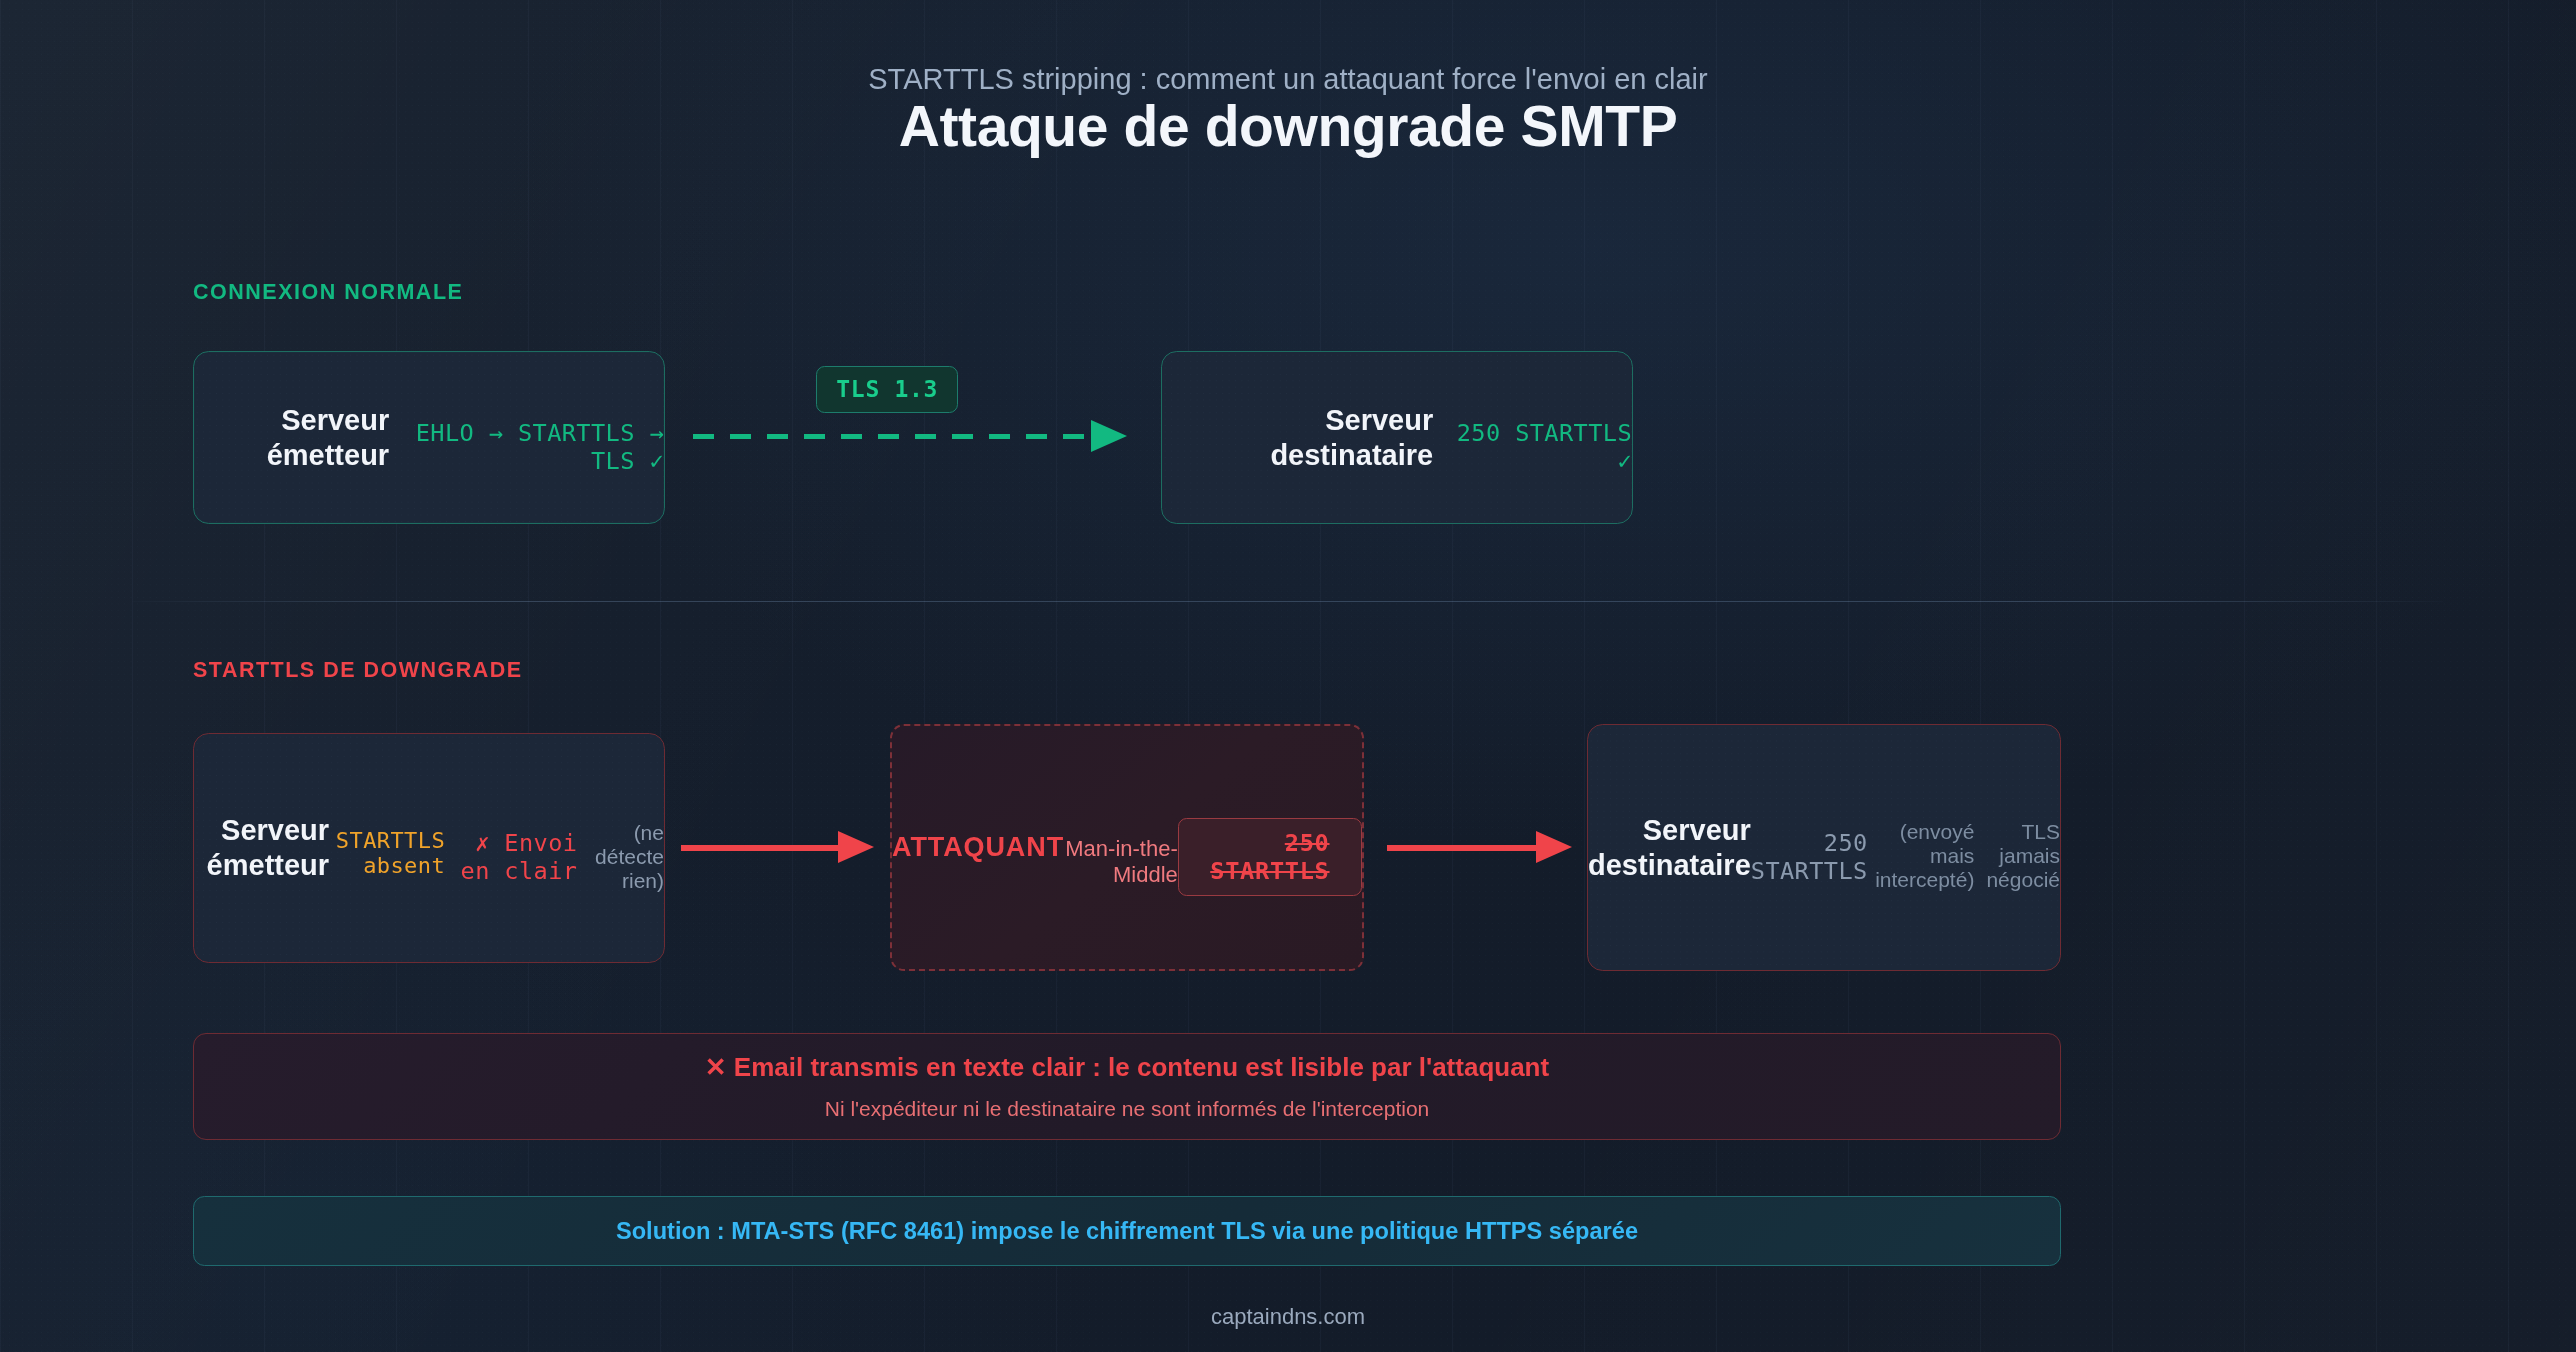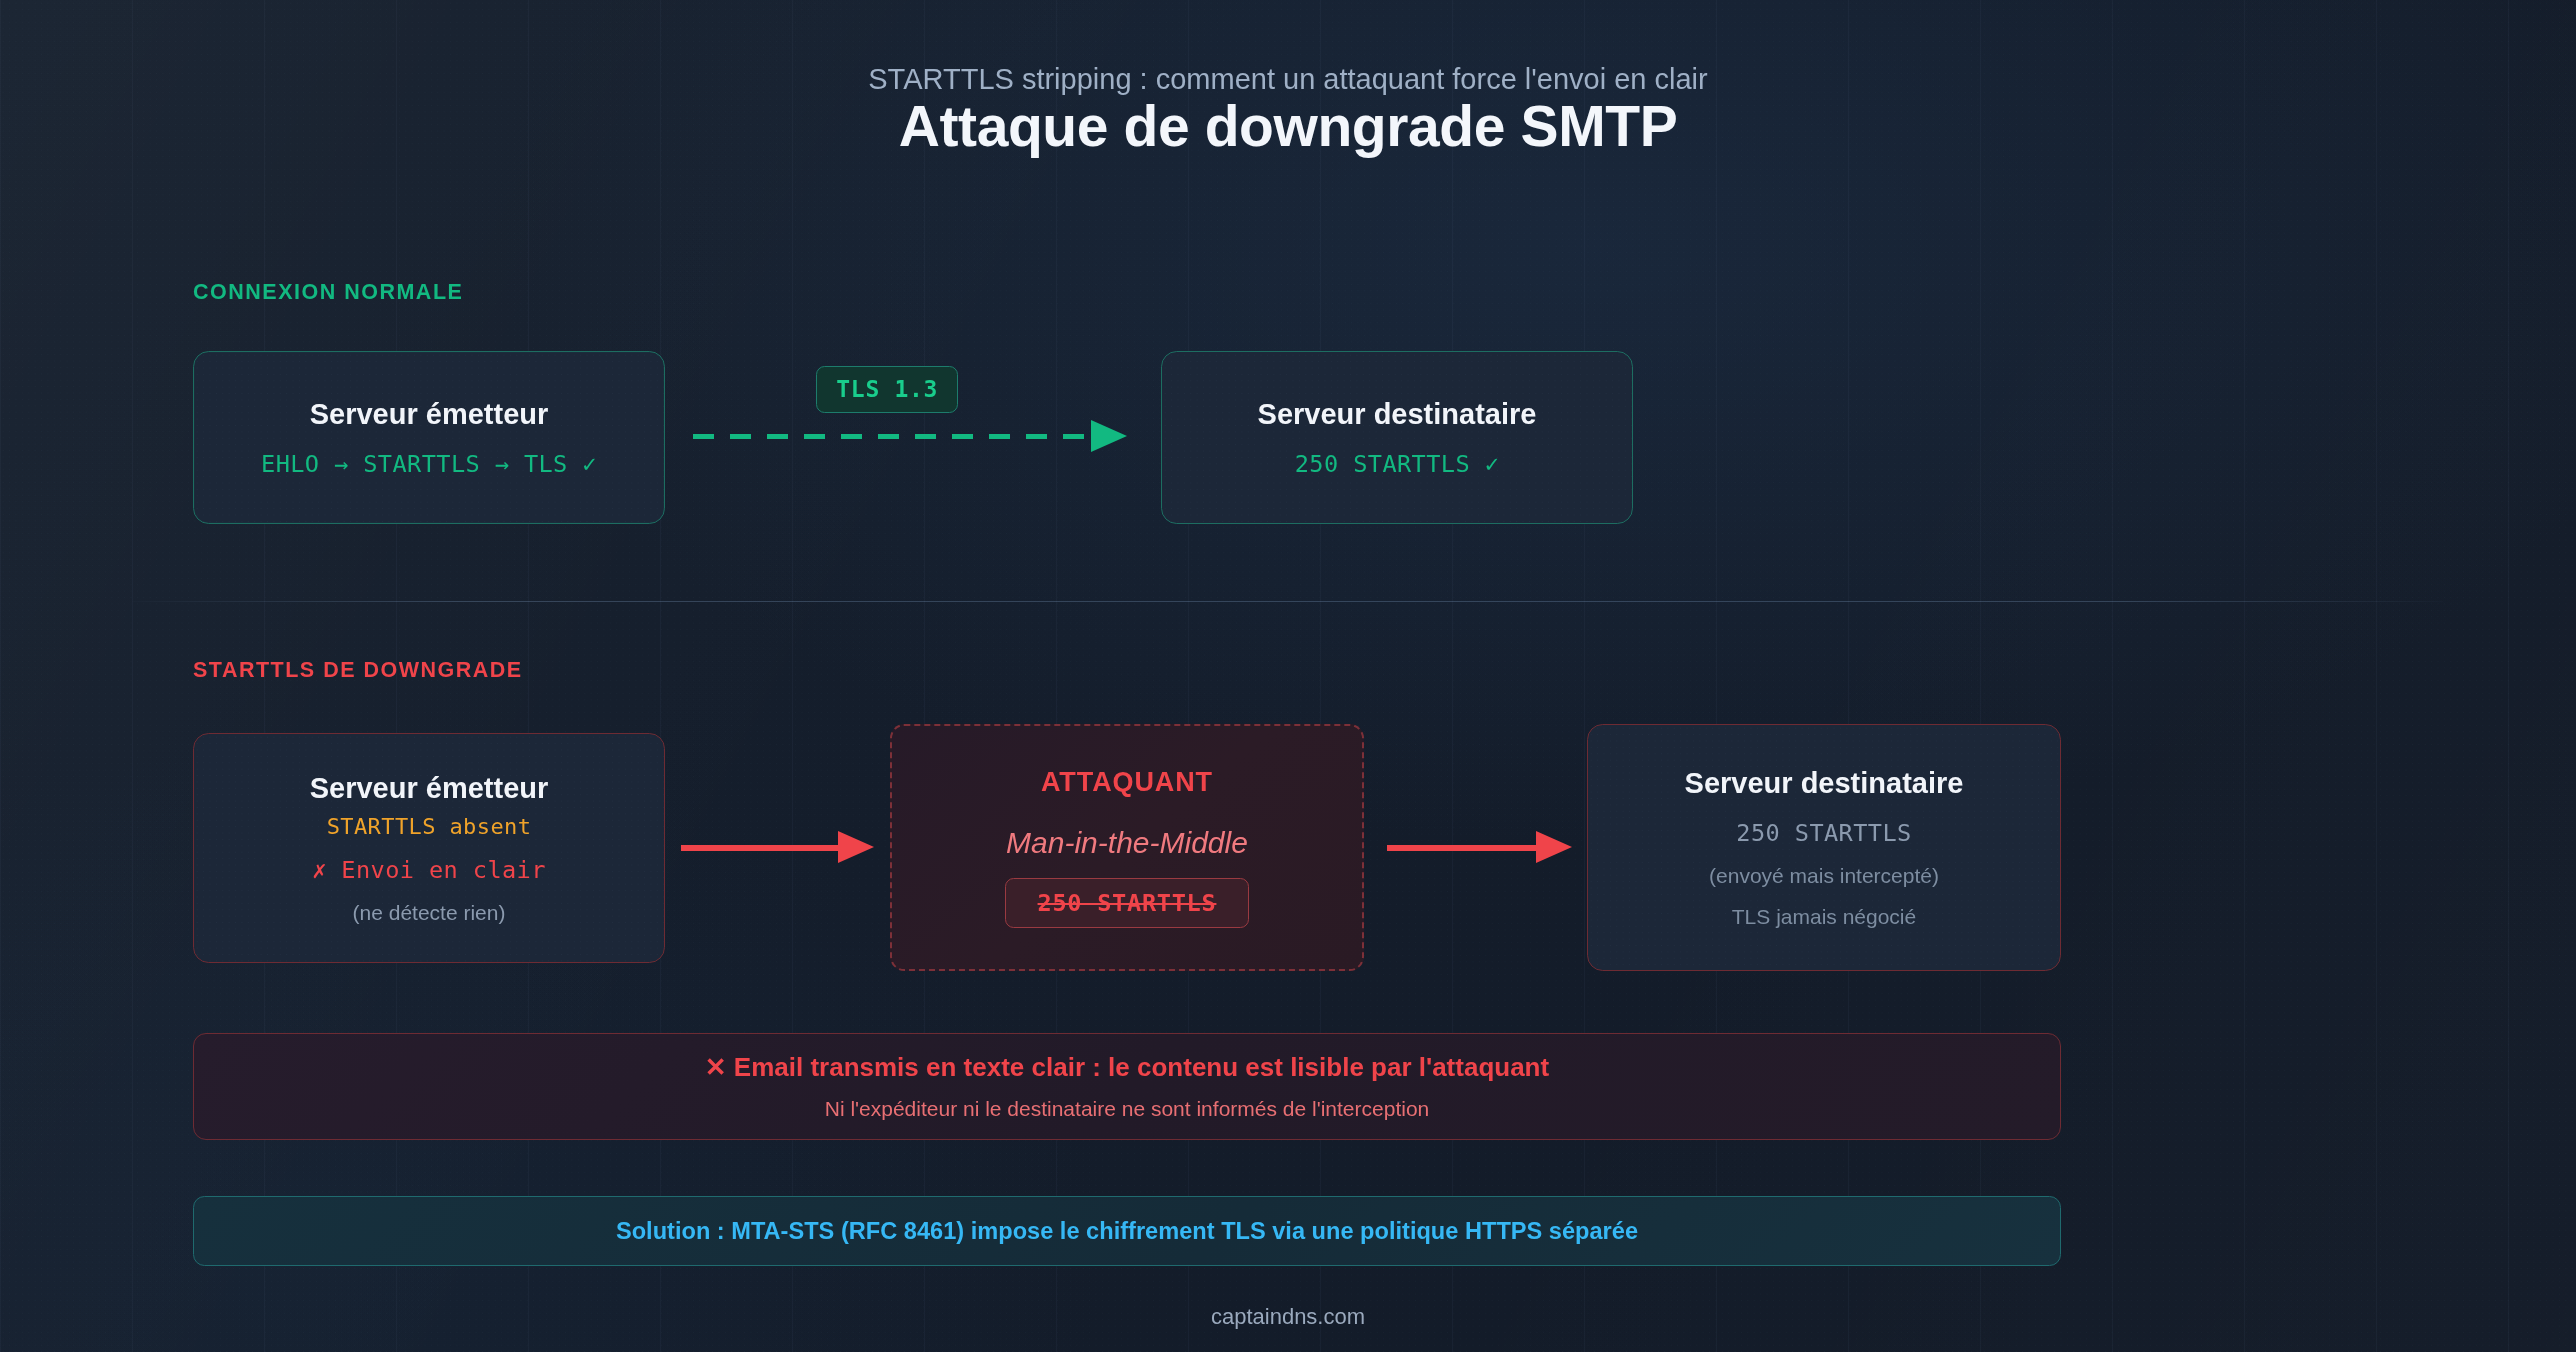--- a/index.html
+++ b/index.html
@@ -60,23 +60,23 @@
     position:absolute; left:132px; top:601px; width:2311px; height:1.4px;
     background:linear-gradient(90deg, rgba(110,140,175,0.02) 0%, rgba(125,155,190,0.30) 14%, rgba(125,155,190,0.30) 86%, rgba(110,140,175,0.02) 100%);
   }
 
   
   .card {
     position:absolute;
     border-radius:15.7px;
     background-image:radial-gradient(rgba(150,180,215,0.05) 0.7px, transparent 0.9px);
     background-size:6.4px 6.4px;
-    display:flex; flex-direction:column;
+    display:flex; 
     align-items:center; justify-content:center;
-    text-align:center;
+    text-align:right;
   }
   .card-title {
     font-size:29px; font-weight:bold; color:#f2f5fa; line-height:1.2;
   }
   .mono {
     font-family:"DejaVu Sans Mono","Liberation Mono",monospace;
     letter-spacing:0.4px;
   }
 
   
@@ -153,21 +153,21 @@
   #card-attacker {
     left:890px; top:724px; width:474px; height:247px;
     border:2.1px dashed #7d3038;
     background:linear-gradient(140deg,#261a28 0%, #2b1b26 50%, #2a1a24 100%);
     border-radius:14.3px;
   }
   #card-attacker .att-title {
     font-size:27px; font-weight:bold; color:#f0444a; letter-spacing:0.9px;
   }
   #card-attacker .att-sub {
-    margin-top:28px; font-size:30px; color:#f07a7f;font-style:italic;
+    margin-top:28px; font-size:22px; color:#f07a7f;
   }
   #strip-chip {
     margin-top:18.6px;
     padding:10px 31.5px; border-radius:8.6px;
     border:1.4px solid #9a3a41;
     background:#3a1f29;
     font-size:23.6px; font-weight:bold; color:#f0444a;
     text-decoration:line-through;
     text-decoration-thickness:2.1px;
     font-family:"DejaVu Sans Mono","Liberation Mono",monospace;

